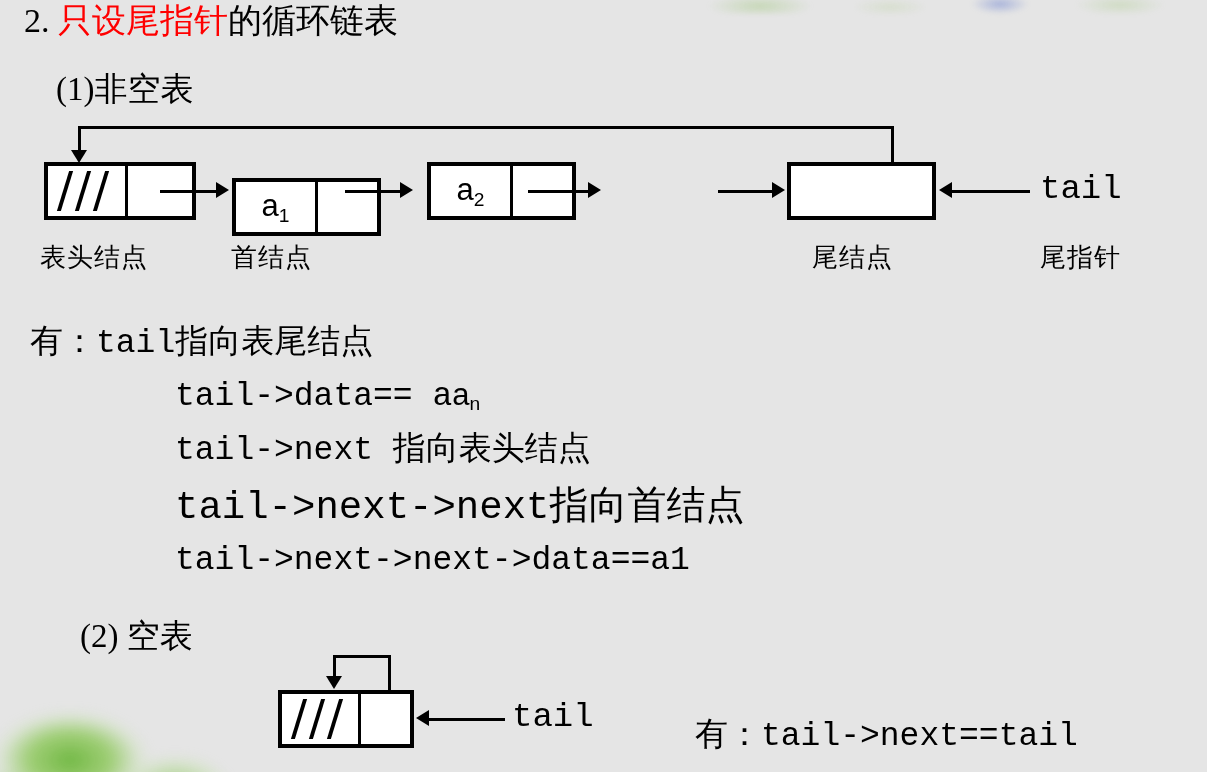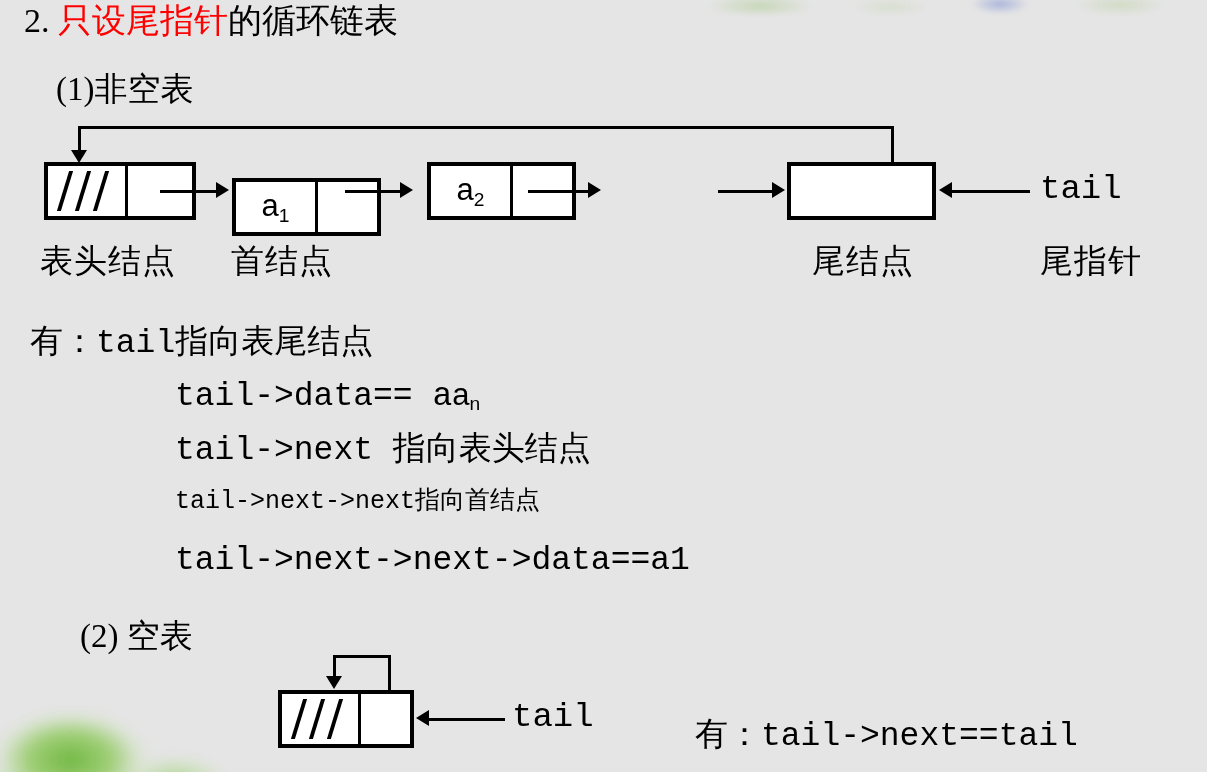--- a/index.html
+++ b/index.html
@@ -60,21 +60,21 @@
     font-size: 34px;
   }
   .heading .hl { color: #ff0000; }
 
   .subhead {
     font-family: "Liberation Serif", "DejaVu Serif", serif;
     font-size: 33px;
   }
   .nodelabel {
     font-family: "Liberation Serif", "DejaVu Serif", serif;
-    font-size: 33px;
+    font-size: 26px;
     letter-spacing: 1px;
   }
   .mono {
     font-family: "Liberation Mono", "DejaVu Sans Mono", monospace;
     font-size: 32px;
     letter-spacing: 0px;
   }
   .mono .cn {
     font-family: "Liberation Serif", "DejaVu Serif", serif;
   }
@@ -238,21 +238,21 @@
   <div class="txt mono" style="left:175px; top:379px; font-size:33px;">
     <span>tail-&gt;data==  a</span><span class="val" style="font-family:'Liberation Sans',sans-serif;font-size:31px;">a<sub>n</sub></span>
   </div>
 
   <div class="txt mono" style="left:30px; top:325px; font-size:33px;">
     <span class="cn">有：</span><span>tail指向表尾结点</span>
   </div>
 
   <div class="txt mono" style="left:175px; top:434px; font-size:33px;">tail-&gt;next 指向表头结点</div>
 
-  <div class="txt mono" style="left:175px; top:489px; font-size:25px;">tail-&gt;next-&gt;next指向首结点</div>
+  <div class="txt mono" style="left:175px; top:489px; font-size:39px;">tail-&gt;next-&gt;next指向首结点</div>
 
   <div class="txt mono" style="left:175px; top:544px; font-size:33px;">tail-&gt;next-&gt;next-&gt;data==a1</div>
 
   <div class="txt subhead" style="left:80px; top:620px;">(2) 空表</div>
 
   <div class="vline" style="left:388px; top:655px; height:58px;"></div>
   <div class="hline" style="left:333px; top:655px; width:58px;"></div>
   <div class="vline" style="left:333px; top:655px; height:23px;"></div>
   <div class="arrow-d" style="left:326px; top:676px;"></div>
 

